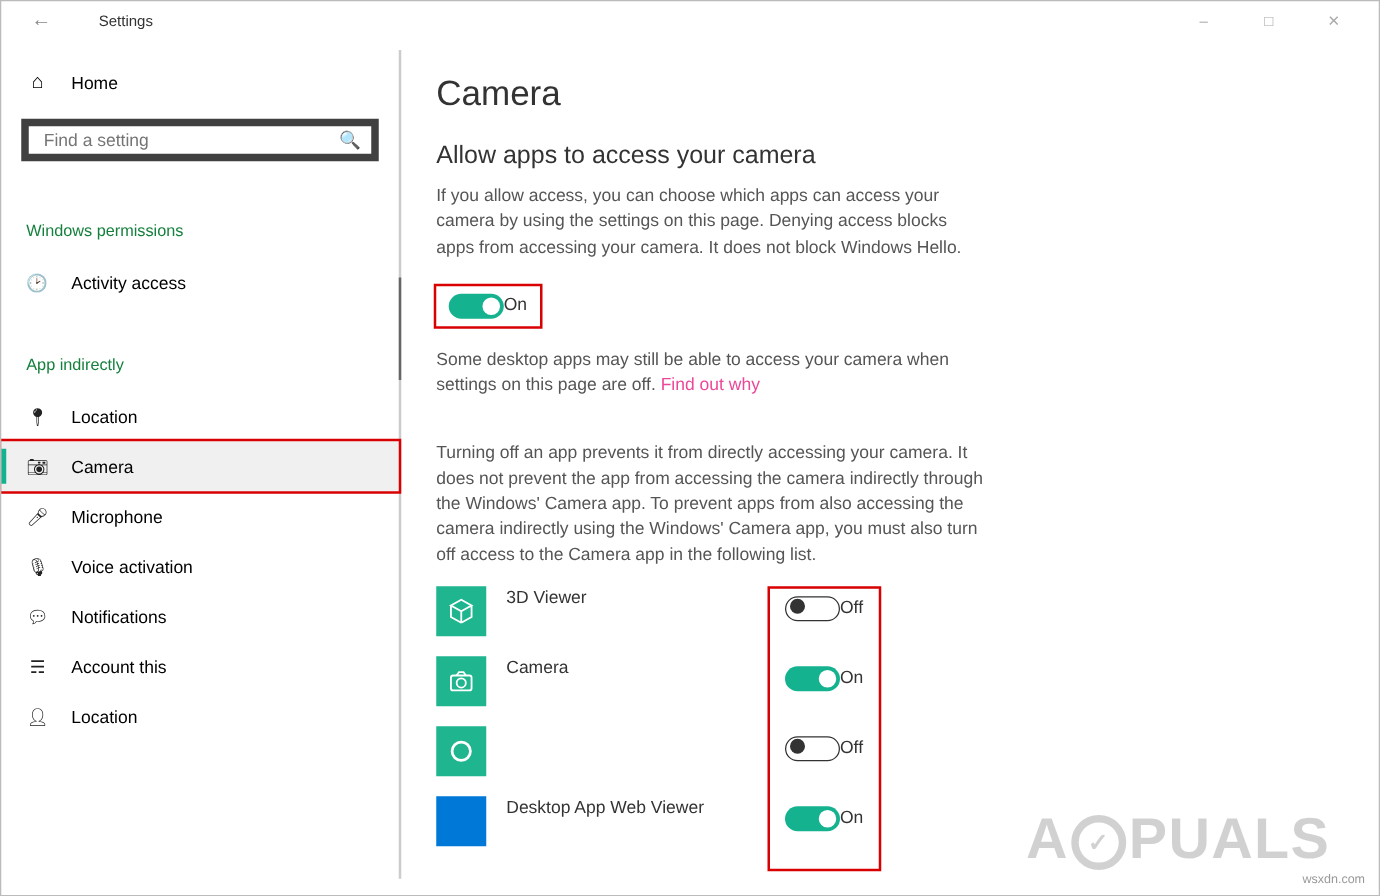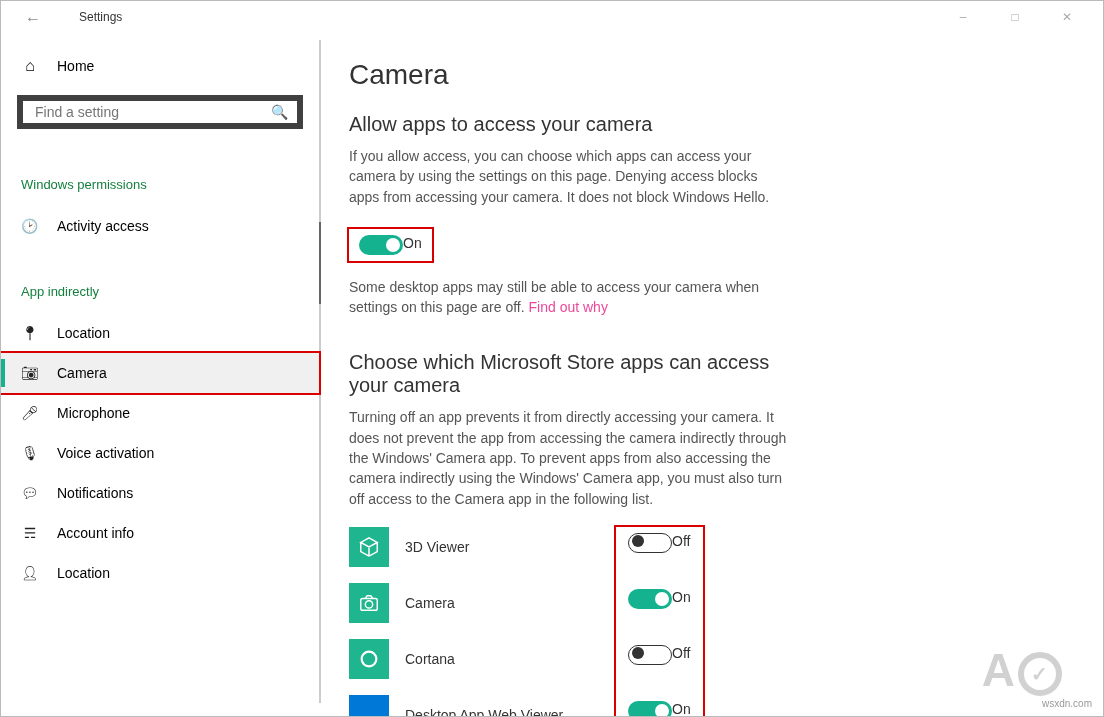--- a/index.html
+++ b/index.html
@@ -34,21 +34,21 @@
   .link { color: #ec4899; text-decoration: none; }
   .toggle-row { display: flex; align-items: flex-start; gap: 0; margin: 6px 0 16px 0; }
   .toggle { width: 44px; height: 20px; border-radius: 10px; position: relative; cursor: pointer; }
   .toggle .knob { position: absolute; top: 3px; width: 14px; height: 14px; border-radius: 50%; }
   .toggle.on { background: #15b28f; }
   .toggle.on .knob { right: 3px; background: #fff; }
   .toggle.off { background: #fff; border: 1.5px solid #333; }
   .toggle.off .knob { left: 3px; background: #333; top: 1.5px; width: 12px; height: 12px; }
   .toggle-label { font-size: 14px; }
   .apps-col { display: flex; flex-direction: column; gap: 12px; }
-  .app-row { display: flex; align-items: center; height: 44px; }
+  .app-row { display: flex; height: 44px; }
   .app-icon { width: 40px; height: 40px; display: flex; align-items: center; justify-content: center; color: #fff; font-size: 18px; }
   .bg-teal { background: #1fb58f; }
   .bg-blue { background: #0078d7; }
   .app-name { margin-left: 16px; font-size: 14px; flex: 0 0 205px; }
   .apps-toggle-box { padding: 6px 12px; display: flex; flex-direction: column; gap: 12px; border: 2px solid #d80000; margin-left: 4px; }
   .apps-area { display: flex; align-items: flex-start; }
   .attribution { position: absolute; right: 12px; bottom: 8px; font-size: 10px; color: #999; }
   .watermark { position: absolute; right: 40px; bottom: 20px; font-size: 46px; font-weight: 700; color: rgba(0,0,0,0.18); letter-spacing: 1px; pointer-events:none; display:flex; align-items:center; }
   .watermark .wm-o { display:inline-flex; width:44px; height:44px; border:6px solid rgba(0,0,0,0.18); border-radius:50%; align-items:center; justify-content:center; font-size:20px; margin:0 2px; position:relative; top:4px; }
   .spaceblock { height: 34px; }
@@ -105,21 +105,21 @@
       <div class="nav-item">
         <span class="icon">🎙︎</span>
         <span>Voice activation</span>
       </div>
       <div class="nav-item">
         <span class="icon">💬︎</span>
         <span>Notifications</span>
       </div>
       <div class="nav-item">
         <span class="icon">☴</span>
-        <span>Account info</span>
+        <span>Account this</span>
       </div>
       <div class="nav-item">
         <span class="icon">👤︎</span>
         <span>Location</span>
       </div>
     </div>
 
     <div class="content">
       <div class="h1">Camera</div>
 
@@ -132,21 +132,20 @@
           </div>
         <div class="toggle-label">On</div>
       </div>
 
       <div class="desc">
         <span>Some desktop apps may still be able to access your camera when settings on this page are off. </span><a href="#" class="link">Find out why</a>
       </div>
 
       <div style="height:18px;"></div>
 
-      <div class="h2">Choose which Microsoft Store apps can access your camera</div>
       <div class="desc">Turning off an app prevents it from directly accessing your camera. It does not prevent the app from accessing the camera indirectly through the Windows' Camera app. To prevent apps from also accessing the camera indirectly using the Windows' Camera app, you must also turn off access to the Camera app in the following list.</div>
 
       <div class="apps-area">
         <div class="apps-col">
           <div class="app-row">
             <div class="app-icon bg-teal">
               <svg width="22" height="22" viewBox="0 0 24 24" fill="none" stroke="white" stroke-width="1.6">
                   <path d="M12 2 L21 7 L12 12 L3 7 Z M3 7 V17 L12 22 M21 7 V17 L12 22 M12 12 V22"></path>
                 </svg>
             </div>
@@ -161,21 +160,20 @@
                 </svg>
             </div>
             <div class="app-name">Camera</div>
           </div>
           <div class="app-row">
             <div class="app-icon bg-teal">
               <svg width="22" height="22" viewBox="0 0 24 24" fill="none" stroke="white" stroke-width="2.4">
                   <circle cx="12" cy="12" r="8"></circle>
                 </svg>
             </div>
-            <div class="app-name">Cortana</div>
           </div>
           <div class="app-row">
             <div class="app-icon bg-blue"></div>
             <div class="app-name">Desktop App Web Viewer</div>
           </div>
         </div>
 
         <div class="apps-toggle-box">
           <div class="toggle-row" style="margin:0;height:44px;">
             <div class="toggle off">
@@ -203,14 +201,15 @@
           </div>
         </div>
       </div>
     </div>
   </div>
 </div>
 
 <div class="watermark">
   <span>A</span>
     <span class="wm-o">✓</span>
+    <span>PUALS</span>
 </div>
 <div class="attribution">wsxdn.com</div>
 
 </body></html>

